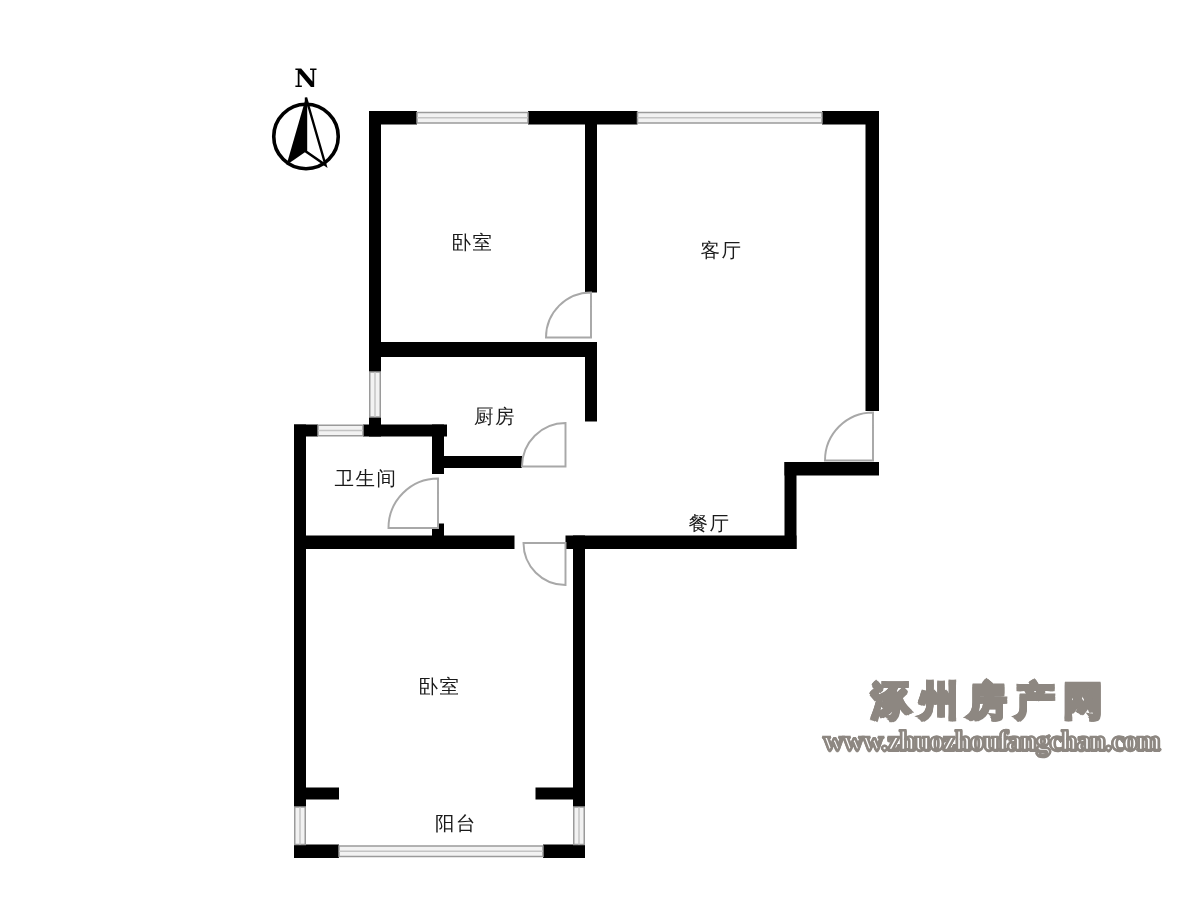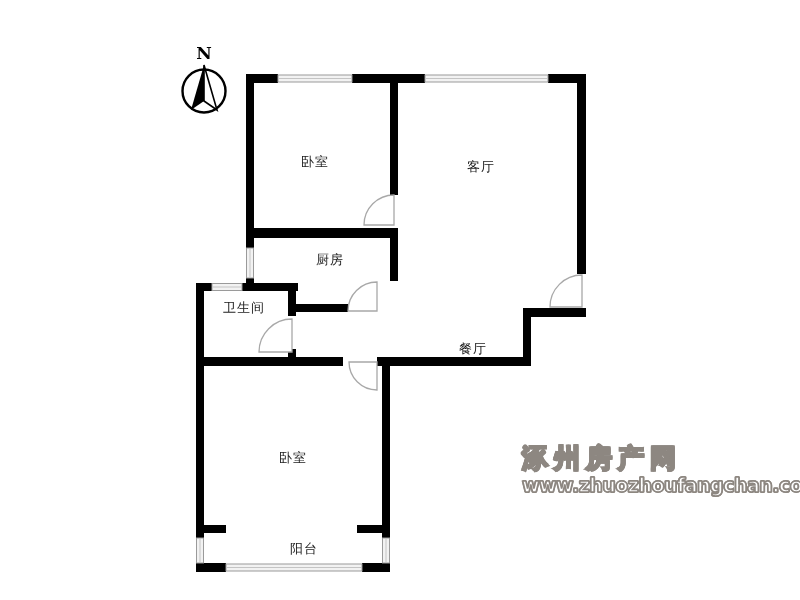--- a/index.html
+++ b/index.html
@@ -12,22 +12,22 @@
     position:absolute;transform:translate(-50%,-50%);
     font-size:13px;color:#1a1a1a;letter-spacing:1px;white-space:nowrap;
     font-family:"DejaVu Sans",sans-serif;
     text-align:center;
   }
   .compass-n{
     position:absolute;transform:translate(-50%,-50%);
     font-family:"DejaVu Serif",serif;font-weight:bold;font-size:17px;color:#000;
   }
   #watermark{
-    position:absolute;left:522px;top:444px;width:278px;text-align:left;
-    color:#ffffff;line-height:1.1;
+    position:absolute;left:522px;top:454px;width:278px;text-align:center;
+    color:#ffffff;line-height:1.1;font-family:Liberation Serif, serif;
   }
   .wm1{
     font-size:26px;font-weight:bold;letter-spacing:6px;
     -webkit-text-stroke:2px #8d8781;
     text-shadow:1px 0 #8d8781,-1px 0 #8d8781,0 1px #8d8781,0 -1px #8d8781,
                 1px 1px #8d8781,-1px -1px #8d8781,1px -1px #8d8781,-1px 1px #8d8781;
     white-space:nowrap;
   }
   .wm2{
     font-size:19px;font-weight:bold;letter-spacing:-0.5px;margin-top:2px;
@@ -135,22 +135,22 @@
       <circle cx="204" cy="91" r="21.5" fill="none" stroke="#000" stroke-width="2.4"></circle>
       <polygon points="204,65 204,101 191,110" fill="#000"></polygon>
       <polygon points="204,65 217,110 204,101" fill="#fff" stroke="#000" stroke-width="1.6" stroke-linejoin="miter"></polygon>
     </g>
   </svg>
 
   <div class="compass-n" style="left:204px;top:53px">N</div>
 
   <div class="room-label" style="left:315px;top:162px">卧室</div>
   <div class="room-label" style="left:481px;top:167px">客厅</div>
-  <div class="room-label" style="left:330px;top:260px">厨房</div>
-  <div class="room-label" style="left:244px;top:308px">卫生间</div>
+  <div class="room-label" style="left:330px;top:278px">厨房</div>
+  <div class="room-label" style="left:244px;top:319px">卫生间</div>
   <div class="room-label" style="left:473px;top:349px">餐厅</div>
   <div class="room-label" style="left:293px;top:458px">卧室</div>
   <div class="room-label" style="left:304px;top:549px">阳台</div>
 
   <div id="watermark">
     <div class="wm1">涿州房产网</div>
     <div class="wm2">www.zhuozhoufangchan.com</div>
   </div>
 
 </div>

